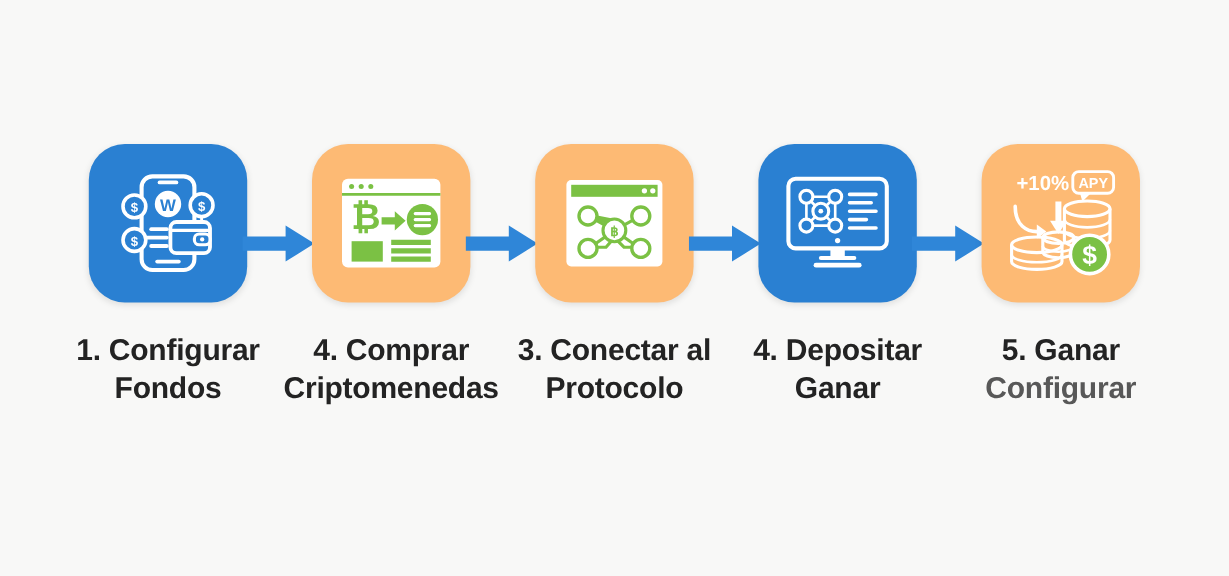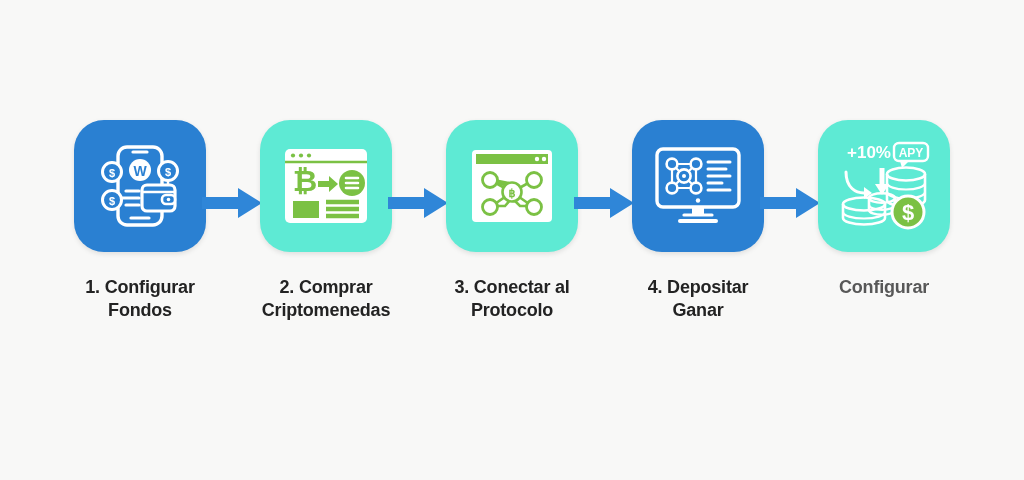--- a/index.html
+++ b/index.html
@@ -46,21 +46,21 @@
   .tile {
     width: 132px;
     height: 132px;
     border-radius: 30px;
     display: flex;
     align-items: center;
     justify-content: center;
     box-shadow: 0 2px 5px rgba(0,0,0,0.10);
   }
   .tile.blue  { background: #2a80d2; }
-  .tile.green { background: #5eead4; }
+  .tile.green { background: #fdba74; }
 
   .tile svg { display: block; }
 
   
   .arrow {
     position: absolute;
     top: 186px;
     width: 62px;
     height: 34px;
     pointer-events: none;
@@ -68,21 +68,21 @@
   .arrow svg { display: block; }
 
   .labels {
     margin-top: 24px;
     text-align: center;
     line-height: 1.28;
     width: 190px;
   }
   .label-line {
     display: block;
-    font-size: 18px;
+    font-size: 25px;
     font-weight: bold;
     color: #232323;
     letter-spacing: -0.2px;
     text-align: center;
   }
   .label-line.muted {
     color: #585858;
     font-weight: bold;
   }
 </style>
@@ -158,21 +158,21 @@
               <path d="M68 36 h12 M68 41 h12 M68 46 h12" stroke="#ffffff" stroke-width="2.6" stroke-linecap="round"></path>
 
               <rect x="15" y="59" width="26" height="17" fill="#7bc144"></rect>
 
               <path d="M48 60 h33 M48 67 h33 M48 74 h33" stroke="#7bc144" stroke-width="4.4" stroke-linecap="butt"></path>
             </svg>
           </span>
         </div>
       </div>
       <div class="labels">
-        <span class="label-line">2. Comprar</span>
+        <span class="label-line">4. Comprar</span>
         <span class="label-line">Criptomenedas</span>
       </div>
       <div class="arrow" style="left:155px;">
         <svg width="62" height="34" viewBox="0 0 62 34">
           <path d="M0 11 h36 v-9 l24 15 l-24 15 v-9 H0 Z" fill="#2f86d8"></path>
         </svg>
       </div>
     </div>
 
     <div class="step">
@@ -279,18 +279,19 @@
               <path d="M9 66 v14 a21 6.5 0 0 0 42 0 v-14" stroke="#ffffff" stroke-width="2.6" fill="none"></path>
               <path d="M9 74 a21 6.5 0 0 0 42 0" stroke="#ffffff" stroke-width="2.2" fill="none"></path>
 
               <circle cx="74" cy="74" r="16" stroke="#ffffff" stroke-width="3" fill="#7bc144"></circle>
               <text x="74" y="82" text-anchor="middle" font-family="Liberation Sans, sans-serif" font-size="22" font-weight="bold" fill="#ffffff">$</text>
             </svg>
           </span>
         </div>
       </div>
       <div class="labels">
+        <span class="label-line">5. Ganar</span>
         <span class="label-line muted">Configurar</span>
       </div>
     </div>
 
   </div>
 </div>
 
 </body></html>

